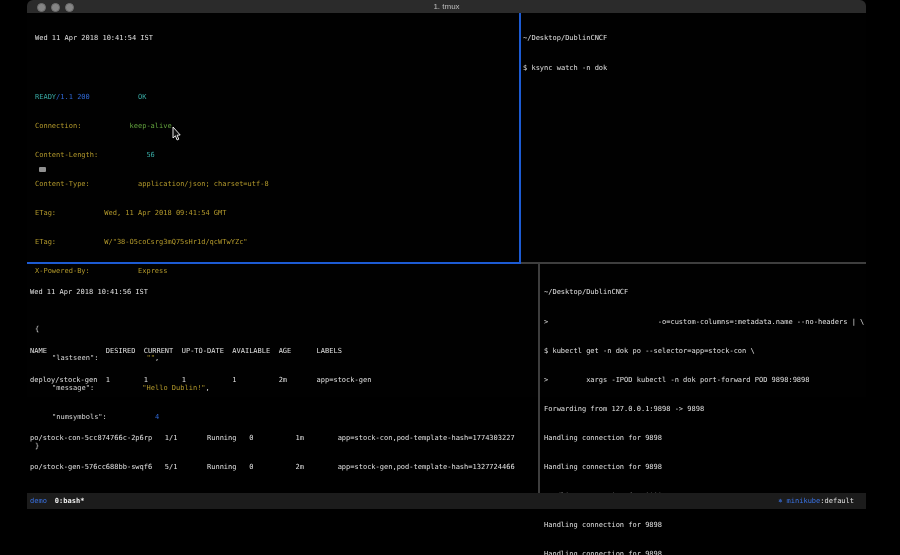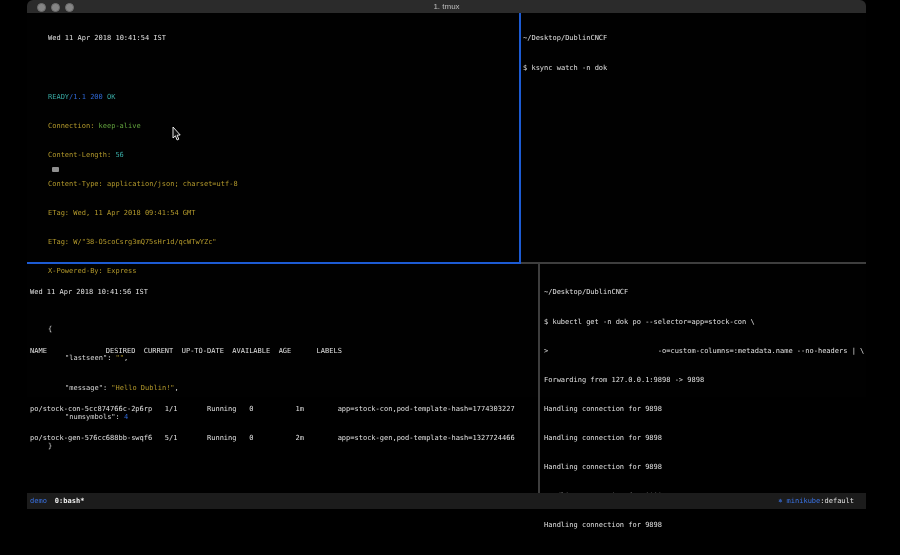--- a/index.html
+++ b/index.html
@@ -18,21 +18,21 @@
     text-align:center;line-height:13px;font-family:"Liberation Sans",sans-serif;
     font-size:8px;color:#bdbdbd;
   }
   .term{position:absolute;font-size:7px;line-height:9.7px;color:#e0e0e0;white-space:pre;}
   .ln{height:9.7px;}
   .yellow{color:#b49a2c}
   .green{color:#64a53f}
   .teal{color:#38a8a2}
   .blue{color:#2f68d6}
   .whitek{color:#dadada}
-  .gap{padding-left:4.2px;}
+  .gap{padding-left:4.2px;margin-left:44px;}
   .indent{padding-left:17px;}
   
   .vb-top{position:absolute;left:492px;top:13px;width:2px;height:249px;background:#1d5bd3;}
   .hb-blue{position:absolute;left:0px;top:262px;width:494px;height:2px;background:#1d5bd3;}
   .hb-gray{position:absolute;left:494px;top:262px;width:345px;height:2px;background:#3e3e3e;}
   .vb-bot{position:absolute;left:511px;top:264px;width:2px;height:229px;background:#3e3e3e;}
   
   .statusbar{
     position:absolute;left:0;top:493px;width:100%;height:16px;background:#1c1c1c;
     font-size:7px;line-height:16px;white-space:pre;display:flex;justify-content:space-between;gap:38px;
@@ -59,21 +59,21 @@
       <span class="light"></span>
     </div>
     <div class="win-title">1. tmux</div>
   </div>
 
   <div class="vb-top"></div>
   <div class="hb-blue"></div>
   <div class="hb-gray"></div>
   <div class="vb-bot"></div>
 
-  <div class="term" style="left:21px;top:15px;">
+  <div class="term" style="left:8px;top:15px;">
     <div class="ln">Wed 11 Apr 2018 10:41:54 IST</div>
     <div class="ln"></div>
     <div class="ln"><span class="teal">READY</span><span class="blue">/1.1 200</span><span class="teal gap">OK</span></div>
     <div class="ln"><span class="yellow">Connection:</span><span class="green gap">keep-alive</span></div>
     <div class="ln"><span class="yellow">Content-Length:</span><span class="teal gap">56</span></div>
     <div class="ln"><span class="yellow">Content-Type:</span><span class="yellow gap">application/json; charset=utf-8</span></div>
     <div class="ln"><span class="yellow">ETag:</span><span class="yellow gap">Wed, 11 Apr 2018 09:41:54 GMT</span></div>
     <div class="ln"><span class="yellow">ETag:</span><span class="yellow gap">W/"38-O5coCsrg3mQ75sHr1d/qcWTwYZc"</span></div>
     <div class="ln"><span class="yellow">X-Powered-By:</span><span class="yellow gap">Express</span></div>
     <div class="ln"></div>
@@ -87,33 +87,35 @@
 
   <div class="term" style="left:496px;top:15px;">
     <div class="ln">~/Desktop/DublinCNCF</div>
     <div class="ln">$ ksync watch -n dok</div>
   </div>
 
   <div class="term" style="left:3px;top:269px;">
     <div class="ln">Wed 11 Apr 2018 10:41:56 IST</div>
     <div class="ln"></div>
     <div class="ln">NAME              DESIRED  CURRENT  UP-TO-DATE  AVAILABLE  AGE      LABELS</div>
+    <div class="ln">deploy/stock-gen  1        1        1           1          2m       app=stock-gen</div>
     <div class="ln"></div>
     <div class="ln">po/stock-con-5cc874766c-2p6rp   1/1       Running   0          1m        app=stock-con,pod-template-hash=1774303227</div>
     <div class="ln">po/stock-gen-576cc688bb-swqf6   5/1       Running   0          2m        app=stock-gen,pod-template-hash=1327724466</div>
     <div class="ln"></div>
     
     
     
   </div>
 
   <div class="term" style="left:517px;top:269px;">
     <div class="ln">~/Desktop/DublinCNCF</div>
+    <div class="ln">&gt;                          -o=custom-columns=:metadata.name --no-headers | \</div>
     <div class="ln">$ kubectl get -n dok po --selector=app=stock-con \</div>
-    <div class="ln">&gt;                          -o=custom-columns=:metadata.name --no-headers | \</div>
+    <div class="ln">&gt;         xargs -IPOD kubectl -n dok port-forward POD 9898:9898</div>
     <div class="ln">Forwarding from 127.0.0.1:9898 -&gt; 9898</div>
     <div class="ln">Handling connection for 9898</div>
     <div class="ln">Handling connection for 9898</div>
     <div class="ln">Handling connection for 9898</div>
     <div class="ln">Handling connection for 9898</div>
     <div class="ln">Handling connection for 9898</div>
     
   </div>
 
   <div class="statusbar">

